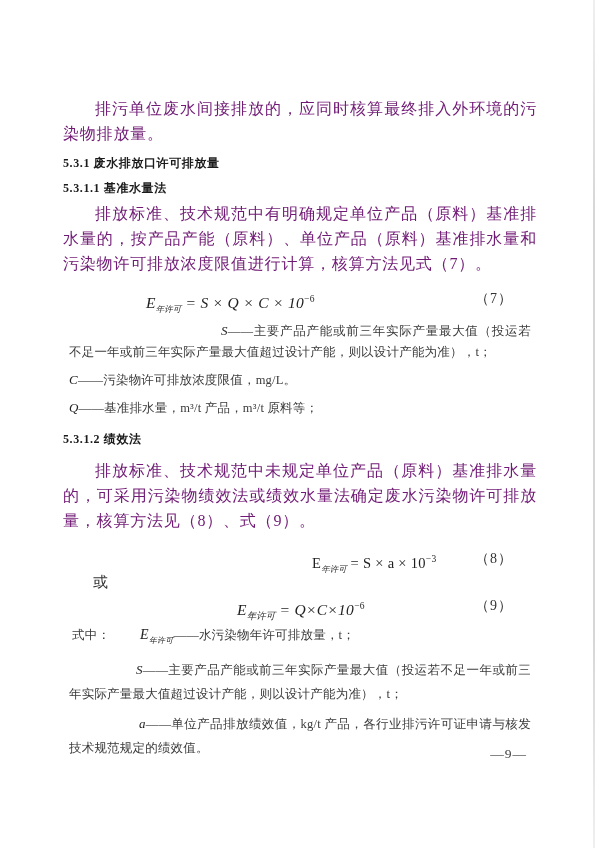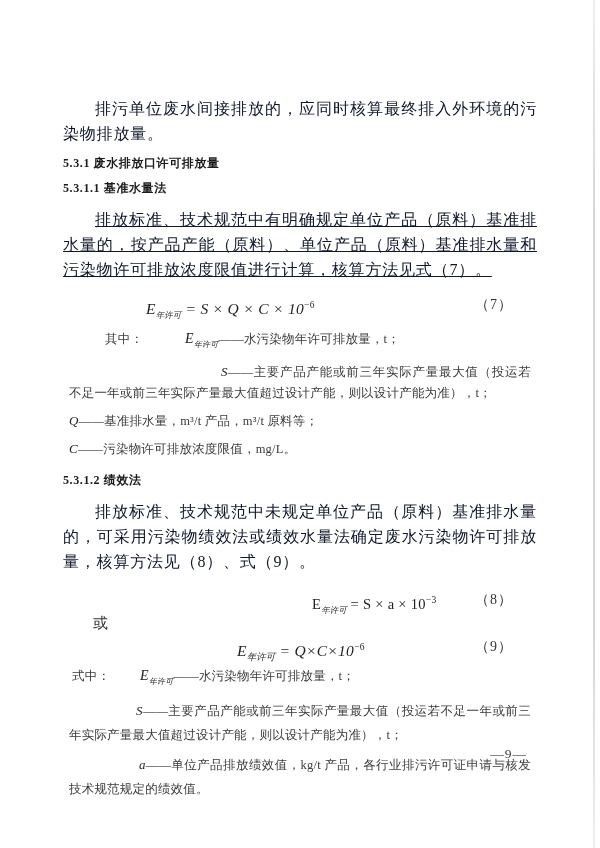--- a/index.html
+++ b/index.html
@@ -1,25 +1,25 @@
 <!DOCTYPE html>
 <html><head>
 <meta charset="utf-8">
 <style>
   html,body{margin:0;padding:0;}
   body{
     width:600px;height:848px;background:#ffffff;position:relative;overflow:hidden;
     font-family:"Liberation Serif","DejaVu Serif",serif;color:#2e2e2e;
   }
   .page{position:absolute;inset:0;padding:96px 63px 0 63px;box-sizing:border-box;}
-  .para{margin:0;font-size:16px;line-height:25px;text-align:justify;letter-spacing:0.8px;color:#0f172a;}
+  .para{margin:0;font-size:16px;line-height:25px;text-align:justify;letter-spacing:0.8px;color:#701a75;}
   .indent{text-indent:2em;}
   .heading{margin:0;font-size:12px;line-height:25px;font-weight:bold;color:#1b1b1b;letter-spacing:0.6px;}
   .mt5{margin-top:5px;}
-  .mt9{margin-top:6px;text-decoration:underline;}
+  .mt9{margin-top:0;}
   .mt8{margin-top:8px;}
   .mt6{margin-top:6px;}
   .mt3{margin-top:3px;}
   .formula-row{position:relative;white-space:nowrap;}
   .f7{margin-top:8px;height:30px;line-height:30px;}
   .f8{margin-top:13px;height:26px;line-height:26px;}
   .f9{height:28px;line-height:28px;}
   .or-line{height:20px;line-height:20px;font-size:15px;margin-left:30px;color:#333;}
   .formula{font-size:15.5px;color:#1f1f1f;letter-spacing:0.3px;}
   .f7 .formula{margin-left:83px;font-style:italic;}
@@ -58,29 +58,26 @@
   <h2 class="heading mt5">5.3.1 废水排放口许可排放量</h2>
   <h3 class="heading">5.3.1.1 基准水量法</h3>
 
   <p class="para indent mt9">排放标准、技术规范中有明确规定单位产品（原料）基准排水量的，按产品产能（原料）、单位产品（原料）基准排水量和污染物许可排放浓度限值进行计算，核算方法见式（7）。</p>
 
   <div class="formula-row f7">
     <span class="formula"><span>E</span><sub class="f-sub">年许可</sub><span> = S × Q × C × 10</span><sup class="f-exp">−6</sup></span>
     <span class="eq-num">（7）</span>
   </div>
 
-  <div class="small wb1 mt8">
-    <span class="where-label1">其中：</span><span class="def-sym gap1"><span>E</span><sub class="d-sub">年许可</sub></span><span>——水污染物年许可排放量，t；</span>
-  </div>
 
   <div class="small wb1 s-def1 def-block"><span class="sym-inline">S</span><span>——主要产品产能或前三年实际产量最大值（投运若不足一年或前三年实际产量最大值超过设计产能，则以设计产能为准），t；</span></div>
 
+  <div class="small wb1 ml152 def-block"><span class="sym-inline">C</span><span>——污染物许可排放浓度限值，mg/L。</span></div>
+
   <div class="small wb1 ml152 def-block"><span class="sym-inline">Q</span><span>——基准排水量，m³/t 产品，m³/t 原料等；</span></div>
-
-  <div class="small wb1 ml152 def-block"><span class="sym-inline">C</span><span>——污染物许可排放浓度限值，mg/L。</span></div>
 
   <h3 class="heading mt8">5.3.1.2 绩效法</h3>
 
   <p class="para indent mt6">排放标准、技术规范中未规定单位产品（原料）基准排水量的，可采用污染物绩效法或绩效水量法确定废水污染物许可排放量，核算方法见（8）、式（9）。</p>
 
   <div class="formula-row f8">
     <span class="formula"><span>E</span><sub class="f-sub">年许可</sub><span> = S × a × 10</span><sup class="f-exp">−3</sup></span>
     <span class="eq-num">（8）</span>
   </div>
 

